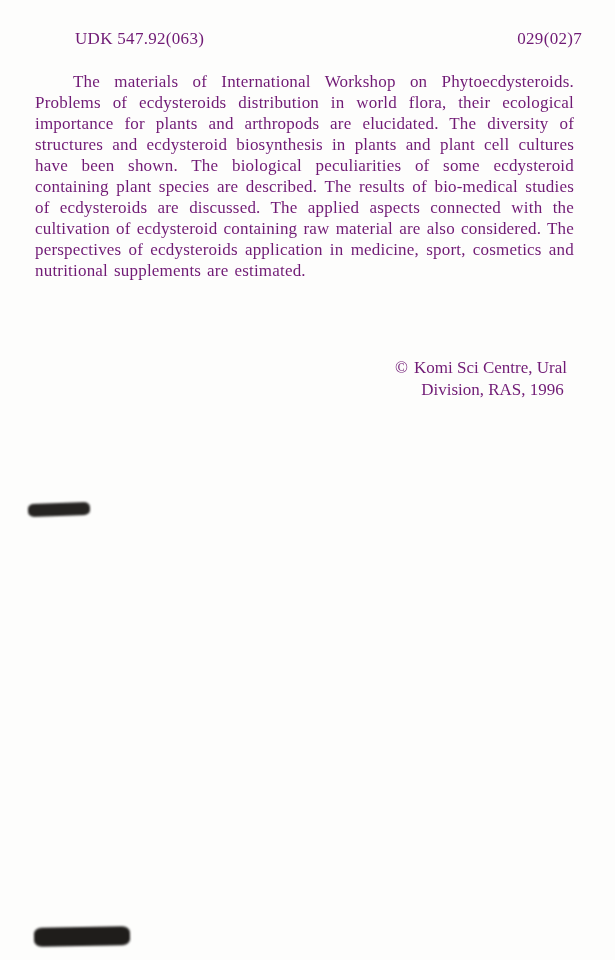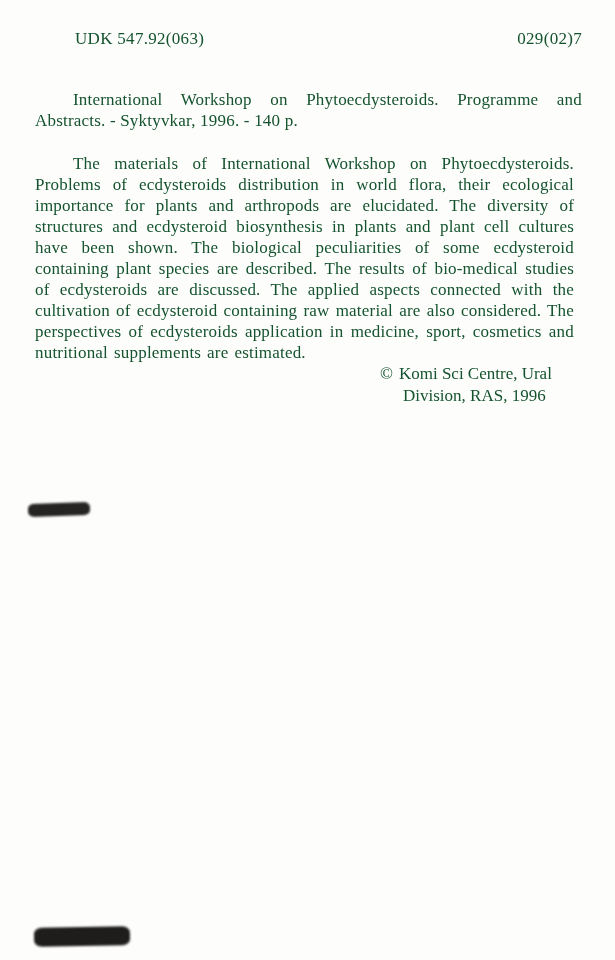--- a/index.html
+++ b/index.html
@@ -6,21 +6,21 @@
     margin: 0;
     padding: 0;
     background: #e8e8e8;
   }
   .page {
     position: relative;
     width: 615px;
     height: 960px;
     margin: 0 auto;
     background: #fdfdfc;
-    color: #14532d;
+    color: #701a75;
     font-family: "Liberation Serif", "DejaVu Serif", serif;
     font-size: 17px;
     line-height: 21px;
     overflow: hidden;
     box-sizing: border-box;
     padding: 28px 33px 0 35px;
   }
   .header-row {
     display: flex;
     justify-content: space-between;
@@ -40,22 +40,24 @@
     text-align: justify;
     letter-spacing: 0.2px;
     word-spacing: 1.5px;
   }
   .editors {
     margin: 52px 0 0 0;
     padding-left: 38px;
     letter-spacing: 0.3px;
   }
   .copyright {
+    margin-top: 76px;
     margin-left: 345px;
     line-height: 22px;
+    text-align: center;
   }
   .copyright .c-line1 {
     white-space: nowrap;
   }
   .copyright .c-sym {
     margin-right: 6px;
   }
   .copyright .c-line2 {
     padding-left: 23px;
     white-space: nowrap;
@@ -87,21 +89,20 @@
 </head>
 <body>
 
 <div class="page">
 
   <div class="header-row">
     <span>UDK 547.92(063)</span>
     <span>029(02)7</span>
   </div>
 
-  <p class="citation">International Workshop on Phytoecdysteroids. Programme and Abstracts. - Syktyvkar, 1996. - 140 p.</p>
 
   <p class="abstract">The materials of International Workshop on Phytoecdysteroids. Problems of ecdysteroids distribution in world flora, their ecological importance for plants and arthropods are elucidated. The diversity of structures and ecdysteroid biosynthesis in plants and plant cell cultures have been shown. The biological peculiarities of some ecdysteroid containing plant species are described. The results of bio-medical studies of ecdysteroids are discussed. The applied aspects connected with the cultivation of ecdysteroid containing raw material are also considered. The perspectives of ecdysteroids application in medicine, sport, cosmetics and nutritional supplements are estimated.</p>
 
 
   <div class="copyright">
     <div class="c-line1">
       <span class="c-sym">©</span><span>Komi Sci Centre, Ural</span>
     </div>
     <div class="c-line2">Division, RAS, 1996</div>
   </div>

